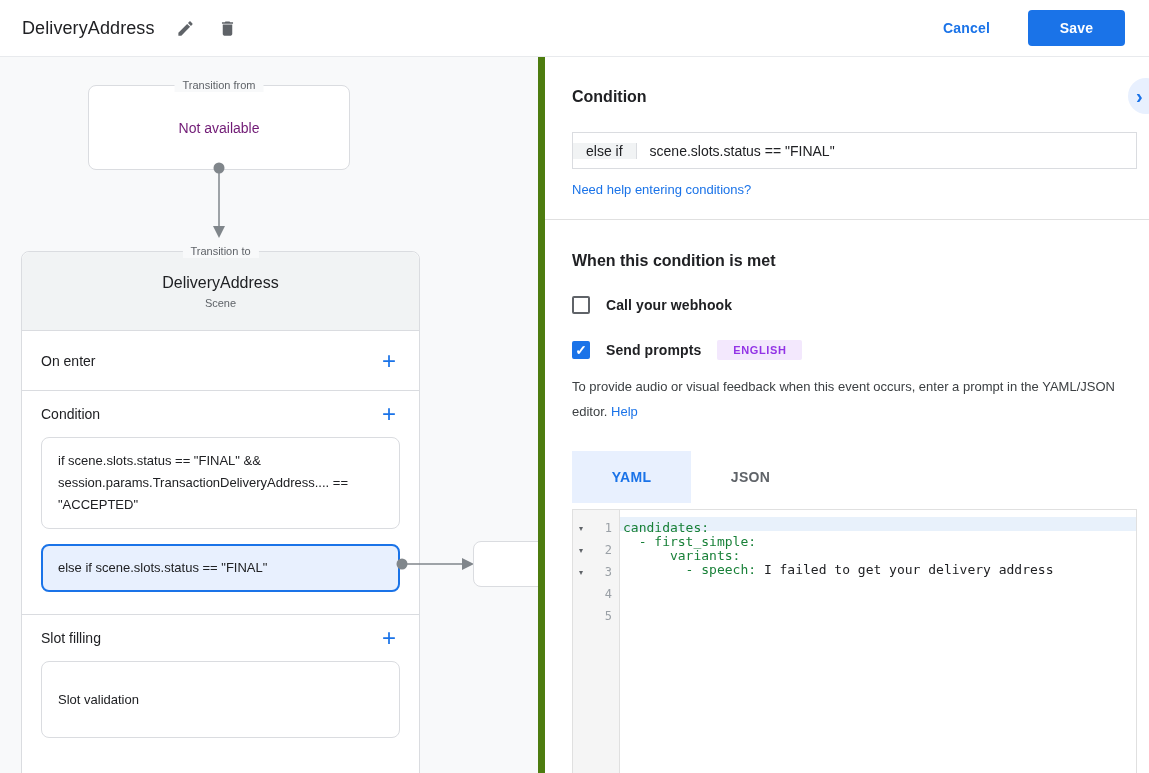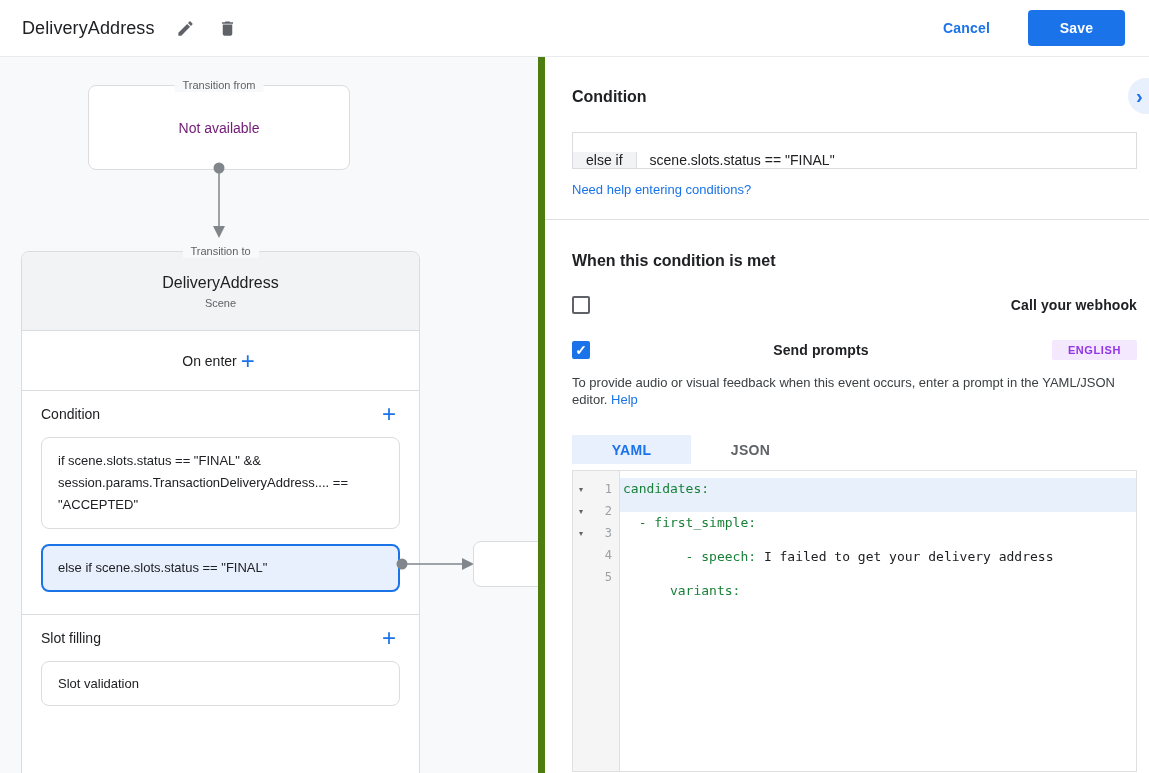--- a/index.html
+++ b/index.html
@@ -41,89 +41,89 @@
   
   .scene-card { position:absolute; left:21px; top:194px; width:399px; bottom:-4px;
                 background:#fff; border:1px solid #dadce0; border-radius:8px 8px 0 0; }
   .scene-card .node-label { top:-7px; }
   .scene-header { height:79px; background:#f1f3f4; border-bottom:1px solid #dadce0;
                   border-radius:8px 8px 0 0; display:flex; flex-direction:column;
                   align-items:center; justify-content:center; gap:5px; }
   .scene-name { font-size:16px; color:#202124; }
   .scene-type { font-size:11px; color:#5f6368; }
 
-  .card-row { display:flex; align-items:center; justify-content:center;
+  .card-row { display:flex; align-items:center; justify-content:space-between;
               padding:0 19px; height:60px; border-bottom:1px solid #dadce0; }
   .row-label { font-size:14px; color:#202124; }
   .plus-btn { background:none; border:none; color:#1a73e8; font-size:24px; font-weight:300;
               cursor:pointer; line-height:20px; padding:0 4px; }
 
   .card-section { padding:0 19px 22px 19px; border-bottom:1px solid #dadce0; }
   .card-section.last { border-bottom:none; }
   .section-head { display:flex; align-items:center; justify-content:space-between; height:46px; }
   .cond-box { border:1px solid #dadce0; border-radius:8px; background:#fff;
               padding:12px 16px; font-size:13px; line-height:22px; color:#202124;
               margin-bottom:15px; cursor:pointer; }
   .cond-box.selected { background:#e8f0fe; border:2px solid #1a73e8; padding:11px 15px;
                        margin-bottom:0; }
   .slot-box { border:1px solid #dadce0; border-radius:8px; background:#fff;
-              padding:14px 16px; font-size:13px; color:#202124; margin-bottom:15px; cursor:pointer; }
+              padding:30px 16px; font-size:13px; color:#202124; margin-bottom:15px; cursor:pointer; }
 
   .target-box { position:absolute; left:473px; top:484px; width:120px; height:46px;
                 background:#fff; border:1px solid #dadce0; border-radius:8px; }
 
   
   .collapse-btn { position:absolute; top:21px; right:-15px; width:36px; height:36px;
                   border-radius:50%; background:#e8f0fe; border:none; cursor:pointer;
                   color:#1a73e8; font-size:20px; font-weight:bold; line-height:34px;
                   text-align:left; padding-left:8px; }
   .panel-title { font-size:16px; color:#202124; margin-top:31px; }
   .cond-input { display:flex; margin-top:26px; height:37px; border:1px solid #dadce0;
-                background:#fff; align-items:flex-end; }
+                background:#fff; align-items:center; }
   .cond-prefix { background:#f1f3f4; border-right:1px solid #dadce0; display:flex;
                  align-items:center; padding:0 13px; font-size:14px; color:#202124; flex:none; }
   .cond-value { display:flex; align-items:center; padding:0 13px; font-size:14px;
                 color:#202124; flex:1; cursor:text; }
   .help-link { display:inline-block; margin-top:13px; font-size:13px; color:#1a73e8;
                text-decoration:none; cursor:pointer; }
   .divider { border:none; border-top:1px solid #e0e0e0; margin:21px -12px 0 -27px; }
 
   .when-title { font-size:16px; color:#202124; margin-top:32px; }
-  .check-row { display:flex; align-items:center; margin-top:26px;justify-content:space-between; }
+  .check-row { display:flex; align-items:center; margin-top:26px; }
   .checkbox { width:18px; height:18px; border:2px solid #5f6368; border-radius:2px;
               background:#fff; cursor:pointer; flex:none; }
   .checkbox.checked { background:#1a73e8; border-color:#1a73e8; color:#fff;
                       display:flex; align-items:center; justify-content:center;
                       font-size:14px; font-weight:bold; }
   .check-label { font-size:14px; font-weight:bold; color:#202124; margin-left:16px;
                  letter-spacing:.1px; }
   .lang-badge { margin-left:16px; background:#f3e8fd; color:#9334e6; font-size:11px;
                 font-weight:bold; letter-spacing:.6px; padding:4px 16px; border-radius:2px; }
 
-  .desc { font-size:13px; color:#3c4043; line-height:17px; margin-top:14px; max-width:556px; }
+  .desc { font-size:13px; color:#3c4043; line-height:25px; margin-top:14px; max-width:556px; }
   .desc a { color:#1a73e8; text-decoration:none; cursor:pointer; }
 
   .tabs { display:flex; margin-top:27px; }
-  .tab { width:119px; height:29px; display:flex; align-items:center; justify-content:center;
+  .tab { width:119px; height:52px; display:flex; align-items:center; justify-content:center;
          font-size:14px; font-weight:bold; letter-spacing:.3px; color:#5f6368; cursor:pointer; }
   .tab.active { background:#e8f0fe; color:#1a73e8; }
 
   
   .editor { margin-top:6px; border:1px solid #e0e0e0; display:flex; height:302px;
             background:#fff; }
   .gutter { width:47px; flex:none; background:#f5f5f5; border-right:1px solid #e0e0e0;
             padding-top:7px; font-family:"DejaVu Sans Mono", monospace; font-size:12px;
             color:#9aa0a6; }
   .gutter-row { height:22px; display:flex; align-items:center; }
   .fold { width:16px; text-align:center; font-size:8px; color:#5f6368; cursor:pointer;
           font-family:"Liberation Sans", sans-serif; }
   .lnum { flex:1; text-align:right; padding-right:7px; }
   .code { flex:1; padding-top:7px; font-family:"DejaVu Sans Mono", monospace;
           font-size:13px; line-height:22px; cursor:text; overflow:hidden; }
-  .code-line { height:34px; white-space:pre; padding-left:3px; }
+  .code-line { height:14px; white-space:pre; padding-left:3px; }
   .code-line.hl { background:#e8f1fb; }
   .tok-g { color:#188038; white-space:pre; }
   .tok-p { color:#202124; white-space:pre; }
 </style>
 </head>
 <body>
 
 <header class="topbar">
   <span class="topbar-title">DeliveryAddress</span>
   <span class="topbar-icons">
@@ -255,19 +255,19 @@
             <span class="lnum">4</span>
           </div>
         <div class="gutter-row">
             <span class="fold"></span>
             <span class="lnum">5</span>
           </div>
       </div>
       <div class="code">
         <div class="code-line hl"><span class="tok-g">candidates:</span><span class="tok-p"></span></div>
         <div class="code-line"><span class="tok-g">  - first_simple:</span><span class="tok-p"></span></div>
+        <div class="code-line"><span class="tok-g">      variants:</span><span class="tok-p"></span></div>
         <div class="code-line"><span class="tok-g">        - speech:</span><span class="tok-p"> I failed to get your delivery address</span></div>
-        <div class="code-line"><span class="tok-g">      variants:</span><span class="tok-p"></span></div>
         <div class="code-line"><span class="tok-g"></span><span class="tok-p"></span></div>
       </div>
     </div>
   </div>
 </div>
 
 </body></html>

